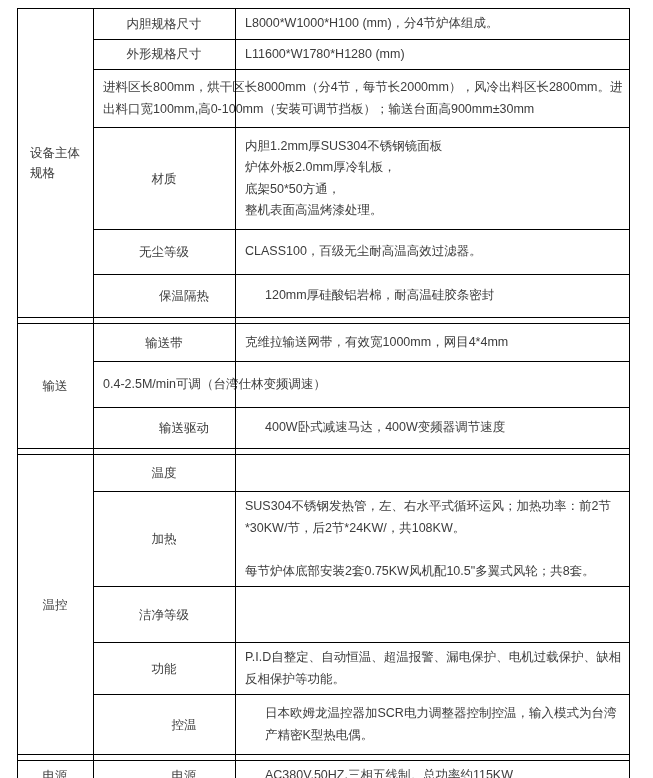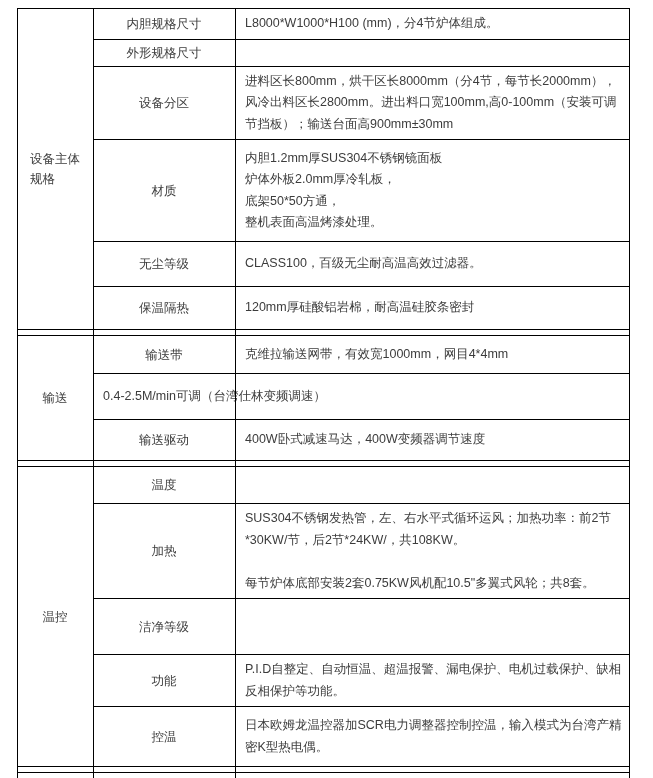--- a/index.html
+++ b/index.html
@@ -24,21 +24,21 @@
     display:flex;
   }
   .sec:last-child{margin-bottom:0;}
   .cat{
     width:76px;flex:0 0 76px;
     display:flex;align-items:center;justify-content:center;
     text-align:left;white-space:pre-line;line-height:20px;
   }
   .rows{flex:1;display:flex;flex-direction:column;min-width:0;}
   .row{display:flex;border-bottom:1px solid #000;}
-  .row:last-child{border-bottom:none;}
+  .row:last-child{border-bottom:none;padding-left:20px;}
   .lbl{
     width:142px;flex:0 0 142px;
     display:flex;align-items:center;justify-content:center;
     line-height:20px;font-family:Liberation Serif, serif;
   }
   .val{
     flex:1;min-width:0;
     display:flex;align-items:center;
     padding:4px 6px 4px 10px;
     white-space:pre-line;
@@ -57,23 +57,23 @@
   <section class="sec">
     <div class="cat">设备主体
 规格</div>
     <div class="rows">
       <div class="row" style="min-height:26px">
         <div class="lbl">内胆规格尺寸</div>
         <div class="val">L8000*W1000*H100 (mm)，分4节炉体组成。</div>
       </div>
       <div class="row" style="min-height:26px">
         <div class="lbl">外形规格尺寸</div>
+        <div class="val">L11600*W1780*H1280 (mm)</div>
       </div>
       <div class="row" style="min-height:57px">
-        <div class="lbl">设备分区</div>
         <div class="val">进料区长800mm，烘干区长8000mm（分4节，每节长2000mm），风冷出料区长2800mm。进出料口宽100mm,高0-100mm（安装可调节挡板）；输送台面高900mm±30mm</div>
       </div>
       <div class="row" style="min-height:101px">
         <div class="lbl">材质</div>
         <div class="val">内胆1.2mm厚SUS304不锈钢镜面板
 炉体外板2.0mm厚冷轧板，
 底架50*50方通，
 整机表面高温烤漆处理。</div>
       </div>
       <div class="row" style="min-height:44px">

